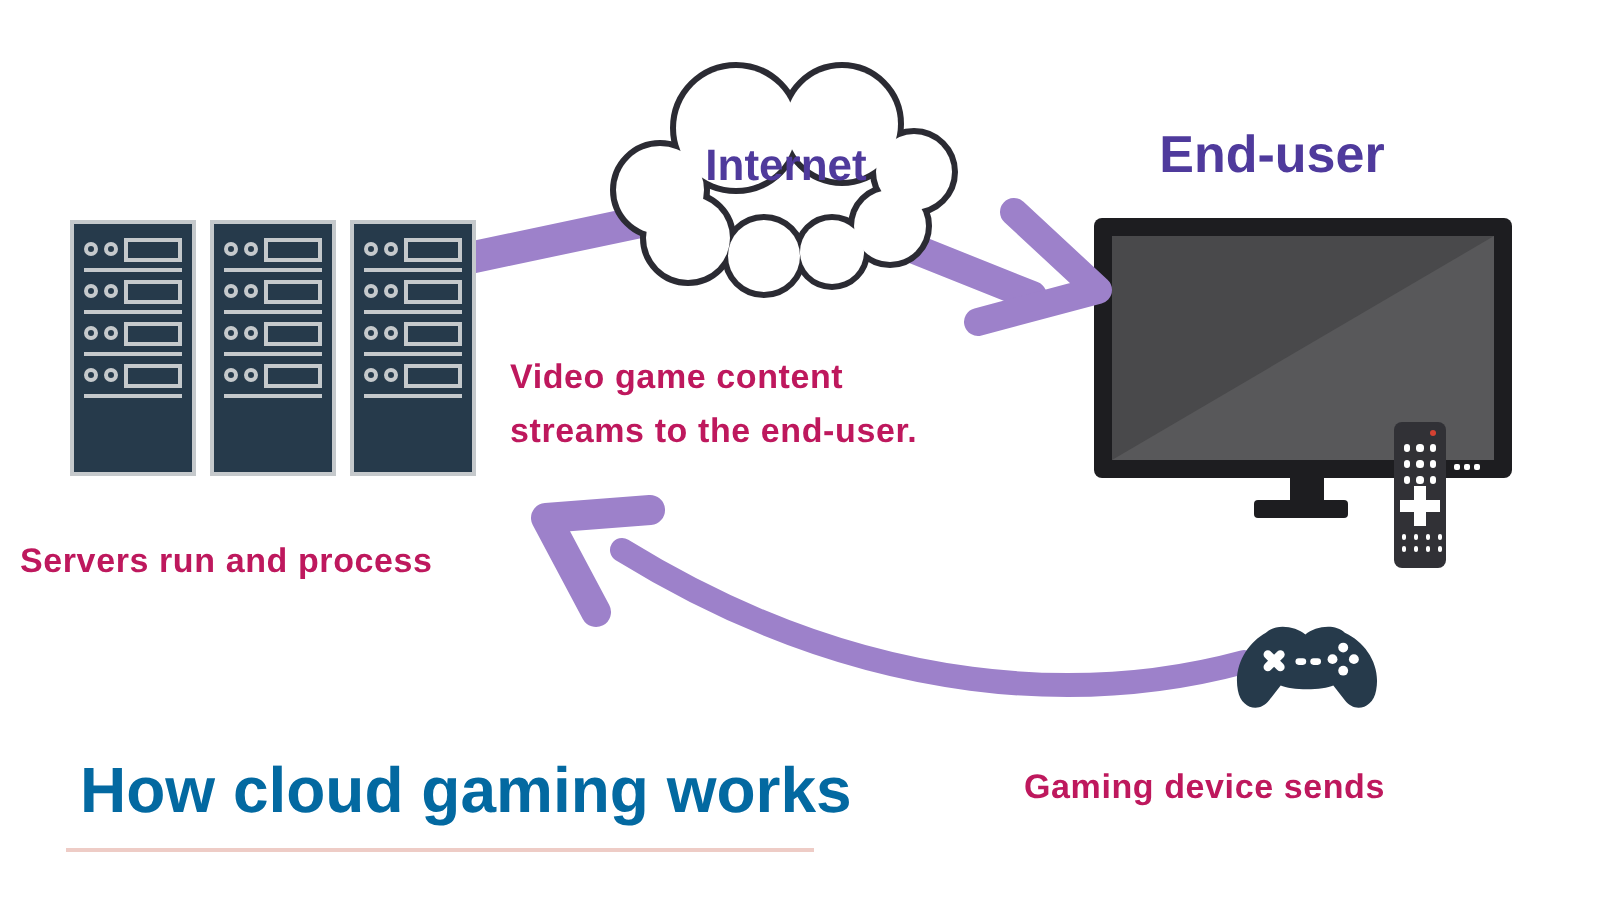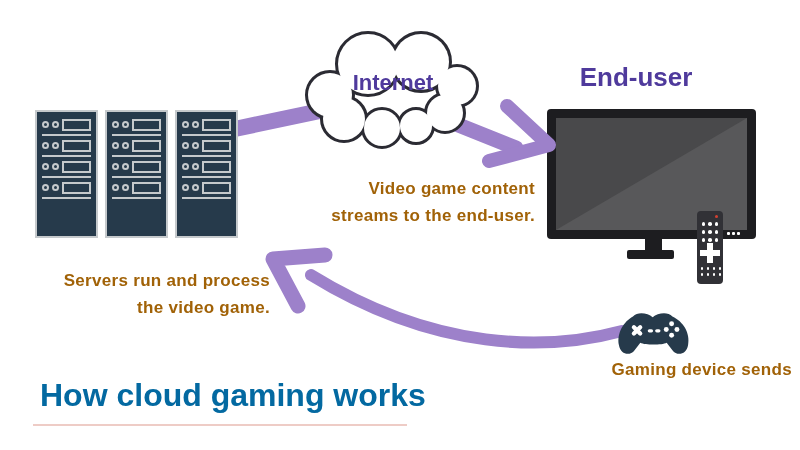--- a/index.html
+++ b/index.html
@@ -10,25 +10,25 @@
   .arrows{position:absolute;left:0;top:0;z-index:3;pointer-events:none;}
 
   
   .heading{position:absolute;font-size:26px;font-weight:bold;color:#4f3a9c;text-align:center;z-index:6;}
   .h-sp{left:21px;top:62px;width:240px;}
   .h-eu{left:556px;top:62px;width:160px;}
   .internet-label{position:absolute;left:333px;top:70px;width:120px;text-align:center;
                   font-size:22px;font-weight:bold;color:#4f3a9c;z-index:6;}
 
   
-  .caption{position:absolute;font-size:17px;font-weight:bold;color:#a16207;text-align:right;
+  .caption{position:absolute;font-size:17px;font-weight:bold;color:#be185d;text-align:left;
            line-height:27px;letter-spacing:.3px;z-index:6;}
   .cap-servers{left:10px;top:267px;width:260px;}
   .cap-stream{left:255px;top:175px;width:280px;}
-  .cap-feedback{left:512px;top:356px;width:280px;}
+  .cap-feedback{left:512px;top:380px;width:280px;}
 
   
   .title{position:absolute;left:40px;top:377px;font-size:32px;font-weight:bold;color:#0369a1;z-index:6;}
   .title-underline{position:absolute;left:33px;top:424px;width:374px;height:2px;background:#eeccc6;z-index:6;}
 
   
   .rack{position:absolute;left:35px;top:110px;display:flex;gap:7px;z-index:4;}
   .tower{width:63px;height:128px;background:#263a4b;border:2px solid #c5c9cc;
          box-sizing:border-box;padding:4px 4px 0 4px;}
   .bay{display:flex;align-items:center;gap:3px;height:13px;margin:2px 1px 3px 1px;}
@@ -226,21 +226,20 @@
     <g fill="#ffffff">
       <circle cx="72" cy="18" r="3"></circle>
         <circle cx="65.5" cy="25" r="3"></circle>
       <circle cx="78.5" cy="25" r="3"></circle>
         <circle cx="72" cy="32" r="3"></circle>
     </g>
   </svg>
 
   <div class="caption cap-servers">
     <div>Servers run and process</div>
-    <div>the video game.</div>
   </div>
   <div class="caption cap-stream">
     <div>Video game content</div>
     <div>streams to the end-user.</div>
   </div>
   <div class="caption cap-feedback">
     <div>Gaming device sends</div>
   </div>
 
   <div class="title">How cloud gaming works</div>

